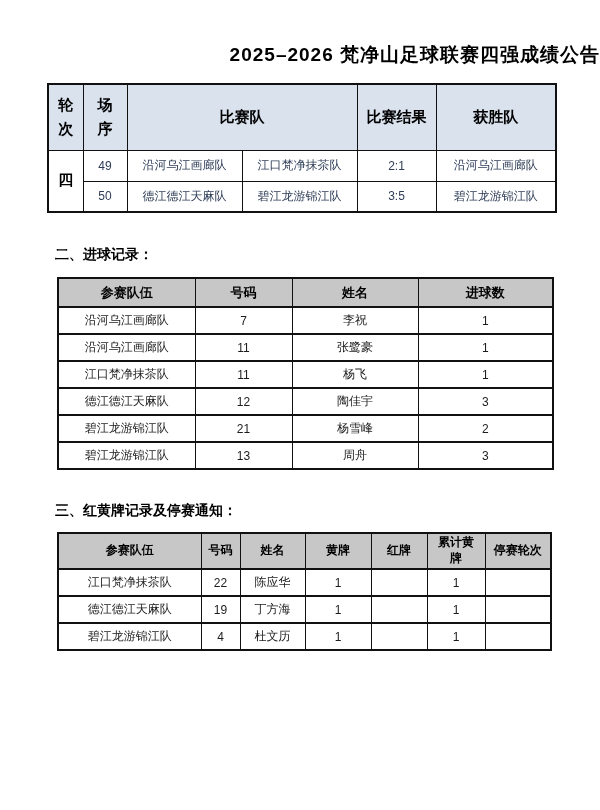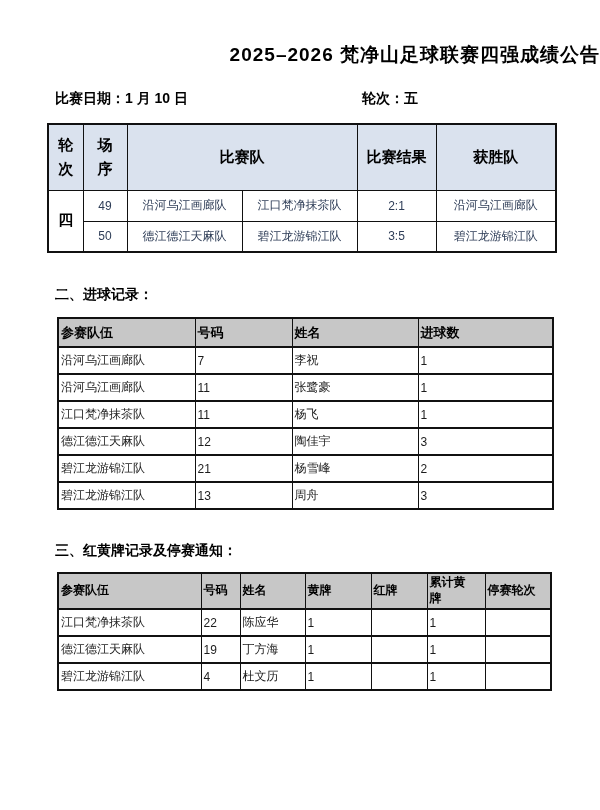--- a/index.html
+++ b/index.html
@@ -72,21 +72,21 @@
     font-size: 15px;
   }
 
   
   .grid-table { border: 2px solid #111; }
   .grid-table th, .grid-table td {
     border-left: 1px solid #111;
     border-right: 1px solid #111;
     border-top: 2px solid #111;
     border-bottom: 2px solid #111;
-    text-align: left;
+    text-align: center;
     vertical-align: middle;
     padding: 0 2px;
     overflow: hidden;
   }
   .grid-table th {
     background: #c7c7c7;
     font-weight: bold;
   }
   .goals-table { margin: 13px 0 0 57px; width: 495px; }
   .goals-table th { font-size: 13px; height: 29px; }
@@ -113,24 +113,20 @@
     letter-spacing: 0.5px;
   }
 </style>
 </head>
 <body>
 
 <div class="page">
 
   <h1 class="doc-title">2025–2026 梵净山足球联赛四强成绩公告</h1>
 
-  <div class="meta-row">
-    <span class="meta-date">比赛日期：1 月 10 日</span>
-    <span class="meta-round">轮次：五</span>
-  </div>
 
 
   <table class="results-table">
     <colgroup>
       <col style="width:35px">
         <col style="width:44px">
         <col style="width:115px">
       <col style="width:115px">
         <col style="width:79px">
         <col style="width:120px">

